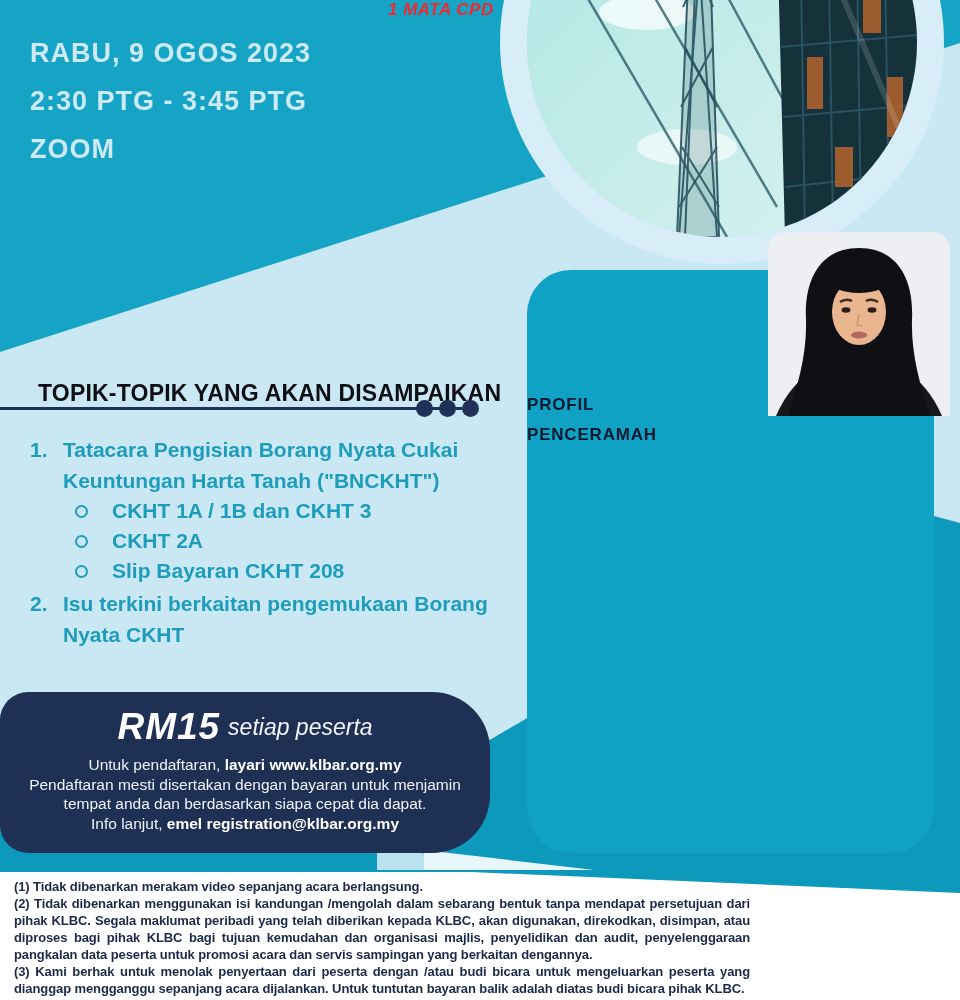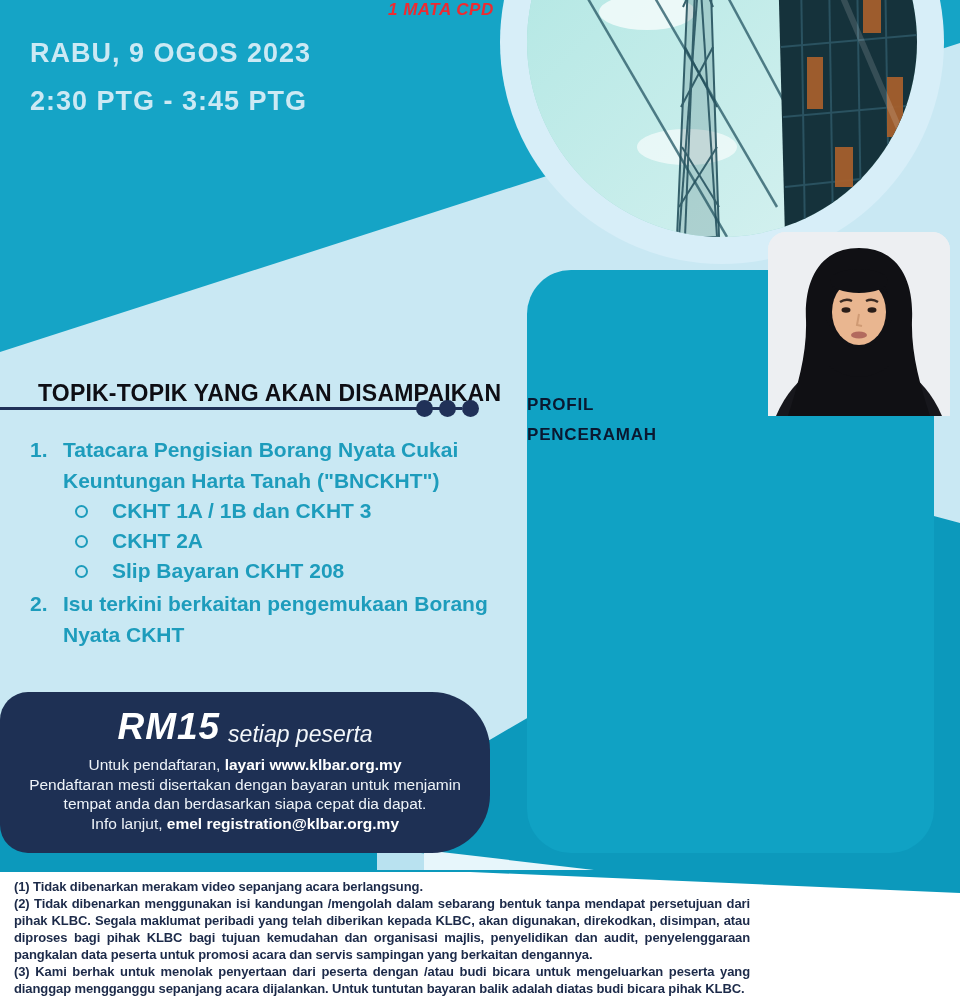--- a/index.html
+++ b/index.html
@@ -68,21 +68,21 @@
     font-size:21px; line-height:30px; }
   .t-bullet { width:9px; height:9px; border:2.5px solid #1d9cbc; border-radius:50%;
     flex:none; background:transparent; }
   .t-item.second { margin-top:2px; }
 
   
   .price-box {
     left:0; top:692px; width:490px; height:161px; background:#1e3054;
     border-radius:28px 58px 58px 28px; color:#ffffff; box-sizing:border-box; padding-top:14px;
   }
-  .price-row { display:flex; justify-content:center; align-items:flex-end; gap:8px; }
+  .price-row { display:flex; justify-content:center; align-items:center; gap:8px; }
   .price-amount { font-size:37px; font-weight:bold; font-style:italic; letter-spacing:1px; }
   .price-suffix { font-size:23px; font-style:italic; color:#f2f6fa; }
   .reg-block { margin:7px auto 0 auto; width:472px; text-align:center;
     font-size:15.5px; line-height:19.5px; color:#eef3f8; }
   .reg-bold { font-weight:bold; color:#ffffff; }
 
   
   .panel {
     left:527px; top:270px; width:407px; height:583px;
     background:#10a2c4; border-radius:44px;
@@ -180,20 +180,21 @@
     <p>(1) Tidak dibenarkan merakam video sepanjang acara berlangsung.</p>
     <p>(2) Tidak dibenarkan menggunakan isi kandungan /mengolah dalam sebarang bentuk tanpa mendapat persetujuan dari pihak KLBC. Segala maklumat peribadi yang telah diberikan kepada KLBC, akan digunakan, direkodkan, disimpan, atau diproses bagi pihak KLBC bagi tujuan kemudahan dan organisasi majlis, penyelidikan dan audit, penyelenggaraan pangkalan data peserta untuk promosi acara dan servis sampingan yang berkaitan dengannya.</p>
     <p>(3) Kami berhak untuk menolak penyertaan dari peserta dengan /atau budi bicara untuk mengeluarkan peserta yang dianggap mengganggu sepanjang acara dijalankan. Untuk tuntutan bayaran balik adalah diatas budi bicara pihak KLBC.</p>
   </div>
 
   <div class="abs cpd-badge">1 MATA CPD</div>
 
   <div class="abs date-block">
     <div>RABU, 9 OGOS 2023</div>
     <div>2:30 PTG - 3:45 PTG</div>
+    <div>ZOOM</div>
   </div>
 
   <div class="abs topics-heading">TOPIK-TOPIK YANG AKAN DISAMPAIKAN</div>
   <div class="abs divider-line"></div>
   <span class="abs divider-dot dot1"></span>
   <span class="abs divider-dot dot2"></span>
   <span class="abs divider-dot dot3"></span>
 
   <div class="abs topics-list">
     <div class="t-item">

